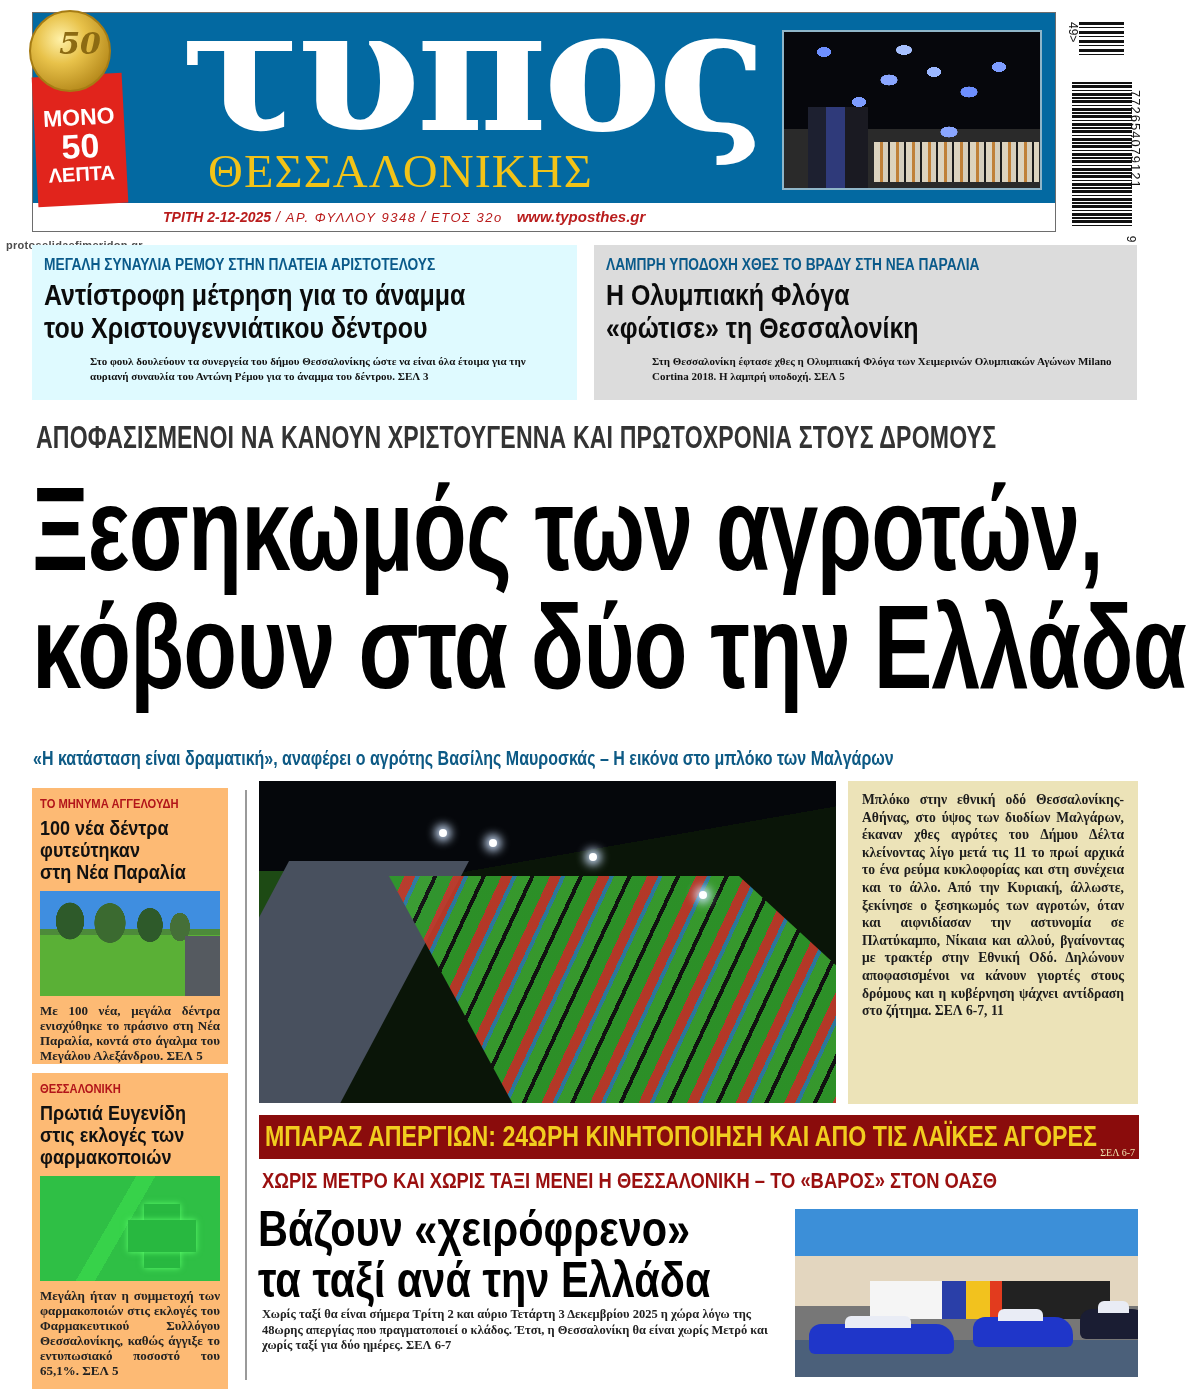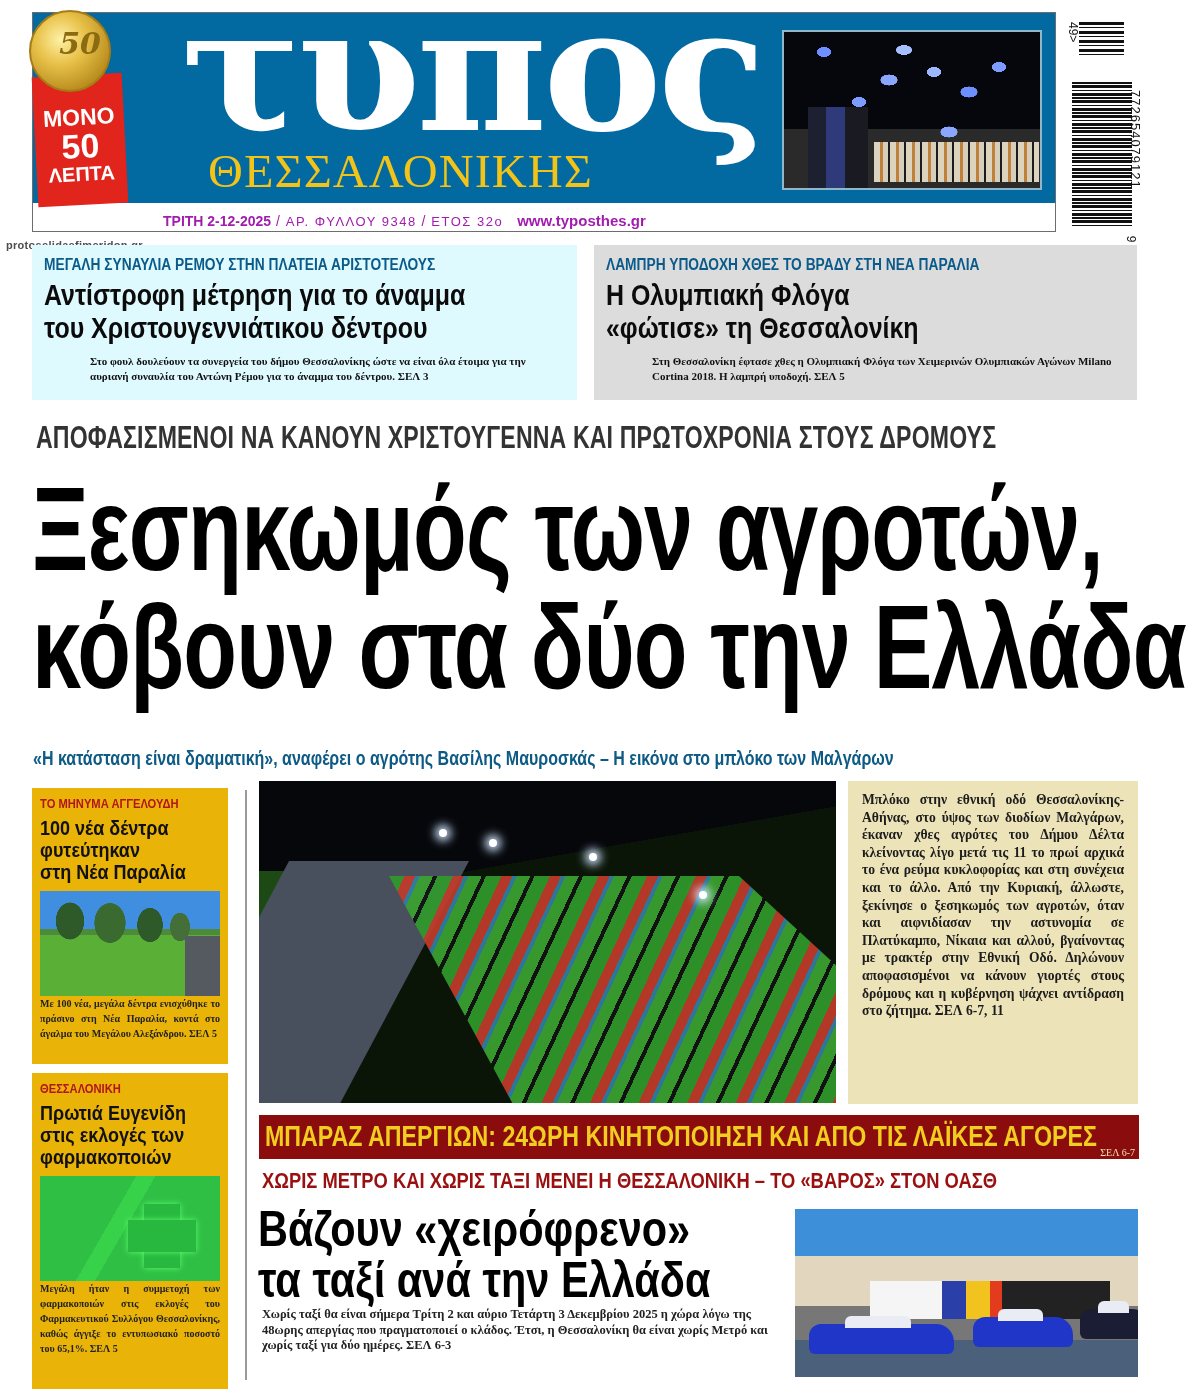--- a/index.html
+++ b/index.html
@@ -35,21 +35,21 @@
                   radial-gradient(ellipse 13px 8px at 120px 18px, #a6c0ff 60%, transparent 62%),
                   radial-gradient(ellipse 12px 8px at 60px 110px, #6d8fff 60%, transparent 62%),
                   radial-gradient(ellipse 14px 9px at 165px 100px, #8aa6ff 60%, transparent 62%),
                   linear-gradient(180deg, transparent 0 62%, #2a2a2a 62% 100%),
                   #06070c; overflow: hidden; }
   .mast-photo .people { position: absolute; left: 90px; top: 110px; width: 165px; height: 40px;
                         background: repeating-linear-gradient(90deg, #f0e6cf 0 6px, #d08a3a 6px 9px, #e8e0cc 9px 14px, #1a1a1a 14px 16px); opacity: 0.9; }
   .mast-photo .dignitaries { position: absolute; left: 24px; top: 75px; width: 60px; height: 82px;
                         background: linear-gradient(90deg, #1d2030 0 30%, #2f3a7a 30% 62%, #1a1a22 62% 100%); }
   .dateline { position: absolute; left: 0; top: 190px; width: 1022px; height: 28px; background: #fff;
-              font-size: 14px; font-weight: bold; line-height: 36px; padding-left: 130px; color: #a21caf; white-space: nowrap; }
+              font-size: 14px; font-weight: bold; line-height: 28px; padding-left: 130px; color: #b91c1c; white-space: nowrap; font-style: italic; }
   .dateline .sep { font-weight: normal; letter-spacing: 1px; }
   .dateline .issue { font-weight: normal; letter-spacing: 1.5px; font-size: 13px; }
   .dateline .url { margin-left: 14px; font-size: 15px; }
 
   
   .barcode { left: 1072px; top: 10px; width: 70px; height: 220px; }
   .barcode .addon { position: absolute; left: 7px; top: 12px; width: 45px; height: 36px;
         background: repeating-linear-gradient(180deg, #111 0 3px, #fff 3px 5px, #111 5px 6px, #fff 6px 9px); }
   .barcode .main { position: absolute; left: 0; top: 72px; width: 60px; height: 145px;
         background: repeating-linear-gradient(180deg, #111 0 2px, #fff 2px 3px, #111 3px 6px, #fff 6px 8px, #111 8px 9px, #fff 9px 11px, #111 11px 14px, #fff 14px 15px); }
@@ -70,40 +70,40 @@
   
   .overline { left: 36px; top: 420px; font-size: 31px; font-weight: bold; color: #333; white-space: nowrap;
               transform: scaleX(0.745); transform-origin: left top; letter-spacing: 0.2px; }
   .headline { left: 32px; top: 470px; width: 1150px; font-size: 118px; font-weight: bold; color: #000; line-height: 118px;
               white-space: nowrap; transform: scaleX(0.745); transform-origin: left top; letter-spacing: -1px; }
   .headline .line { display: block; width: 1520px; }
   .subline { left: 33px; top: 746px; font-size: 21px; font-weight: bold; color: #0d5a85; white-space: nowrap;
              transform: scaleX(0.762); transform-origin: left top; }
 
   
-  .side-box { left: 32px; width: 196px; background: #eab308; padding: 8px 8px; }
+  .side-box { left: 32px; width: 196px; background: #fdba74; padding: 8px 8px; }
   .side-box.a { top: 788px; height: 276px; }
   .side-box.b { top: 1073px; height: 359px; }
   .side-kicker { font-size: 13px; font-weight: bold; color: #b2151a; white-space: nowrap; transform: scaleX(0.86); transform-origin: left; }
   .side-head { font-size: 20px; font-weight: bold; color: #111; line-height: 22px; margin-top: 6px; transform: scaleX(0.9); transform-origin: left; white-space: nowrap; }
   .side-photo { width: 180px; height: 105px; margin-top: 8px; }
   .side-photo.trees { background:
       radial-gradient(ellipse 20px 26px at 30px 30px, #2e5a2a 70%, transparent 72%),
       radial-gradient(ellipse 22px 28px at 70px 32px, #3b6a30 70%, transparent 72%),
       radial-gradient(ellipse 18px 24px at 110px 34px, #2e5a2a 70%, transparent 72%),
       radial-gradient(ellipse 14px 20px at 140px 36px, #456f38 70%, transparent 72%),
       linear-gradient(180deg, #3f8ee0 0 36%, #4d8a3a 36% 42%, #5ab036 42% 100%); position: relative; }
   .side-photo.trees::after { content: ""; position: absolute; left: 145px; top: 45px; width: 35px; height: 60px; background: #555a60; }
   .side-photo.pharmacy { background:
       linear-gradient(120deg, transparent 0 40%, #37d24a 40% 48%, transparent 48% 100%),
       radial-gradient(circle 16px at 122px 60px, #2fbf45 0 100%),
       linear-gradient(90deg, #6b8090 0 15%, #2c3a46 15% 45%, #8da3b1 45% 60%, #1f2a33 60% 100%); position: relative; }
   .side-photo.pharmacy::before { content: ""; position: absolute; left: 104px; top: 28px; width: 36px; height: 64px; background: #28b840; box-shadow: 0 0 6px #5bff6b; }
   .side-photo.pharmacy::after { content: ""; position: absolute; left: 88px; top: 44px; width: 68px; height: 32px; background: #28b840; box-shadow: 0 0 6px #5bff6b; }
-  .side-body { font-family: "Liberation Serif", serif; font-weight: bold; font-size: 10px; line-height: 15px; color: #222; margin-top: 0; text-align: justify; }
+  .side-body { font-family: "Liberation Serif", serif; font-weight: bold; font-size: 13px; line-height: 15px; color: #222; margin-top: 7px; text-align: justify; }
   .vrule { left: 245px; top: 790px; width: 2px; height: 590px; background: #9a9a9a; }
 
   
   .main-photo { left: 259px; top: 781px; width: 577px; height: 322px; overflow: hidden;
       background:
         linear-gradient(170deg, #05070b 0 30%, #0a1508 30% 100%); }
   .main-photo .road { position: absolute; left: 30px; top: 80px; width: 180px; height: 300px; background: #48505e;
         transform: skewX(-28deg); transform-origin: left top; }
   .main-photo .grass { position: absolute; left: 0; top: 90px; width: 60px; height: 240px; background: #1d4a14; }
   .main-photo .tractors { position: absolute; left: 130px; top: 95px; width: 500px; height: 230px;
@@ -235,20 +235,20 @@
   <div class="txt">ΜΠΑΡΑΖ ΑΠΕΡΓΙΩΝ: 24ΩΡΗ ΚΙΝΗΤΟΠΟΙΗΣΗ ΚΑΙ ΑΠΟ ΤΙΣ ΛΑΪΚΕΣ ΑΓΟΡΕΣ</div>
   <div class="ref">ΣΕΛ 6-7</div>
 </div>
 
 <div class="abs transit-kicker">ΧΩΡΙΣ ΜΕΤΡΟ ΚΑΙ ΧΩΡΙΣ ΤΑΞΙ ΜΕΝΕΙ Η ΘΕΣΣΑΛΟΝΙΚΗ – ΤΟ «ΒΑΡΟΣ» ΣΤΟΝ ΟΑΣΘ</div>
 
 <div class="abs taxi-head">
   <div>Βάζουν «χειρόφρενο»</div>
   <div>τα ταξί ανά την Ελλάδα</div>
 </div>
-<div class="abs taxi-body">Χωρίς ταξί θα είναι σήμερα Τρίτη 2 και αύριο Τετάρτη 3 Δεκεμβρίου 2025 η χώρα λόγω της 48ωρης απεργίας που πραγματοποιεί ο κλάδος. Έτσι, η Θεσσαλονίκη θα είναι χωρίς Μετρό και χωρίς ταξί για δύο ημέρες. ΣΕΛ 6-3</div>
+<div class="abs taxi-body">Χωρίς ταξί θα είναι σήμερα Τρίτη 2 και αύριο Τετάρτη 3 Δεκεμβρίου 2025 η χώρα λόγω της 48ωρης απεργίας που πραγματοποιεί ο κλάδος. Έτσι, η Θεσσαλονίκη θα είναι χωρίς Μετρό και χωρίς ταξί για δύο ημέρες. ΣΕΛ 6-7</div>
 
 <div class="abs taxi-photo" title="Blue taxis and articulated bus at Aristotelous square">
   <div class="bus"></div>
   <div class="taxi" style="left:14px;top:115px;width:145px;"></div>
   <div class="taxi" style="left:178px;top:108px;width:100px;"></div>
   <div class="taxi" style="left:285px;top:100px;width:70px;background:#1a1d33;"></div>
 </div>
 
 </body></html>

